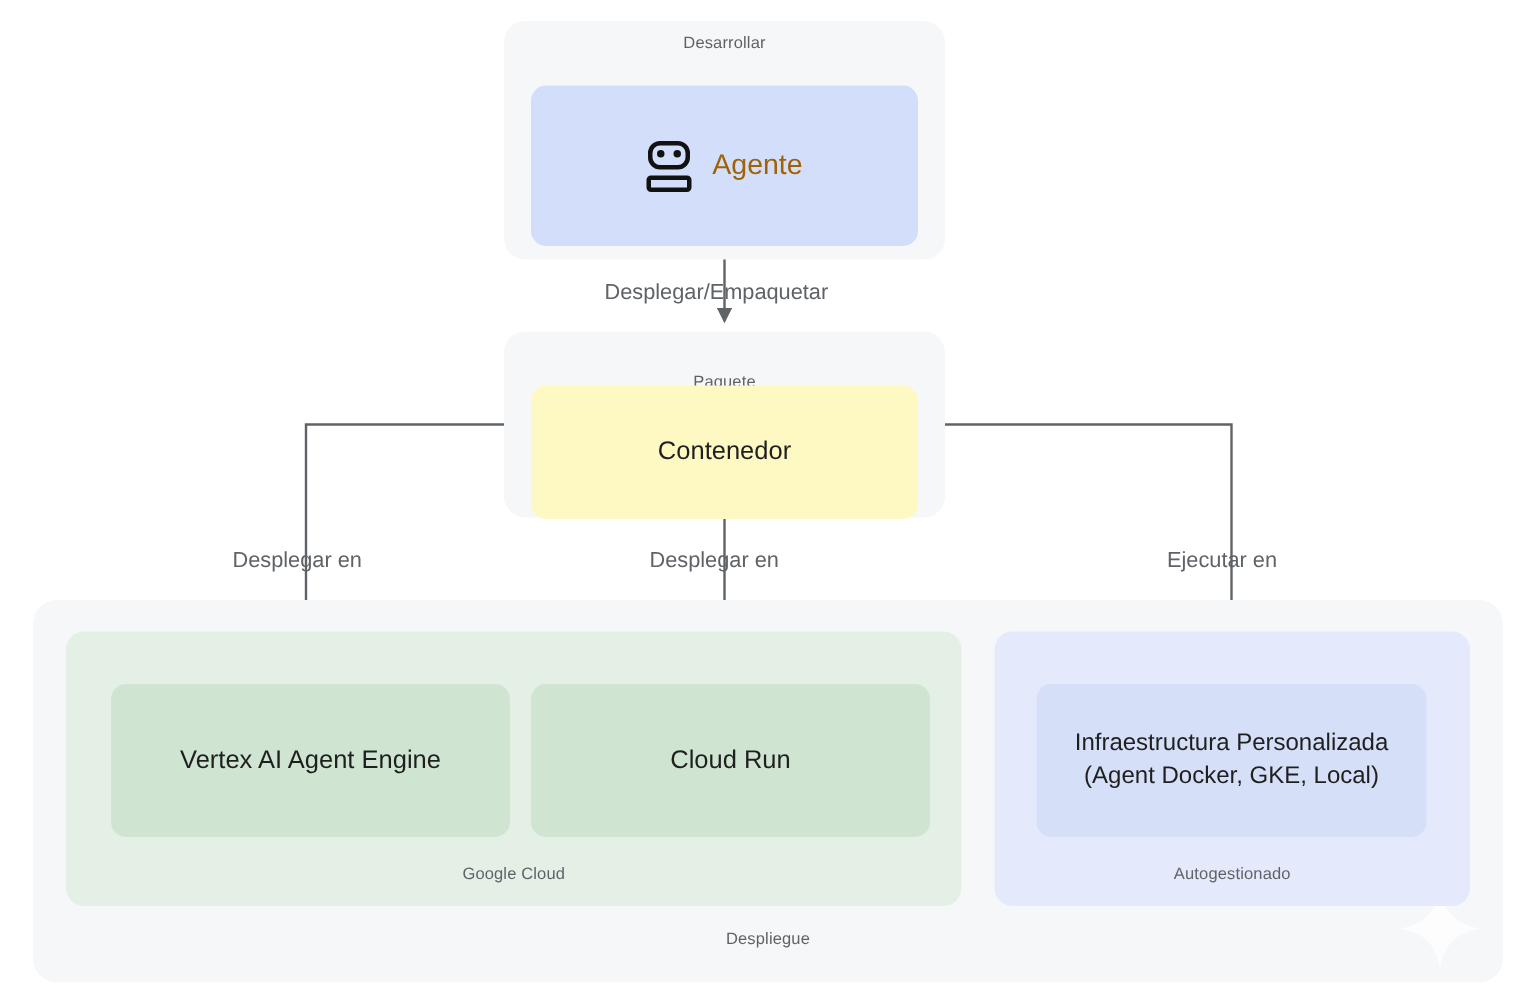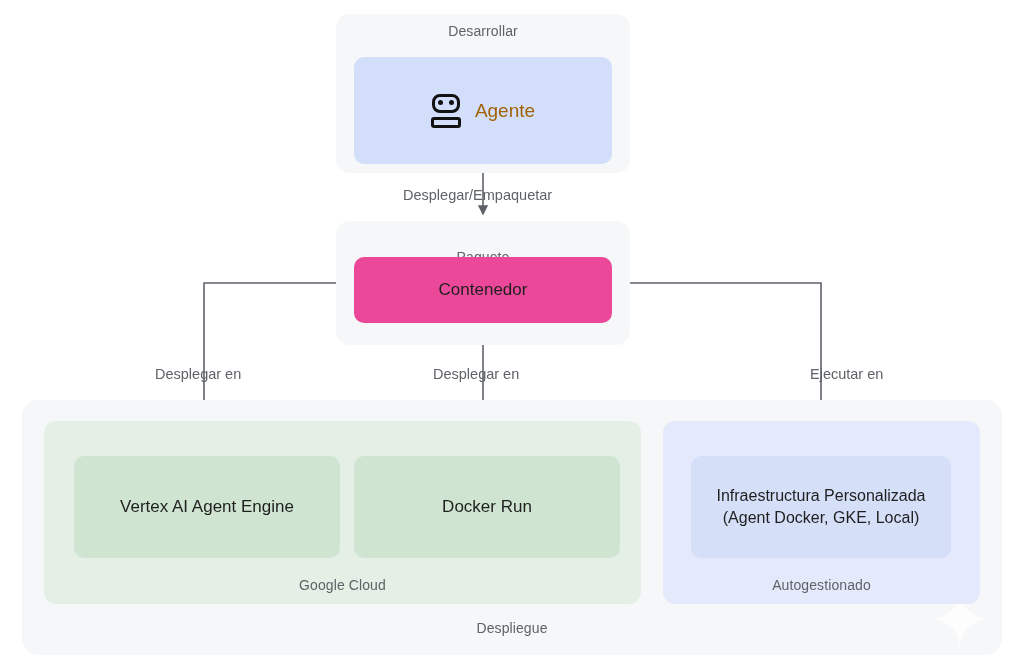--- a/index.html
+++ b/index.html
@@ -25,21 +25,21 @@
     background: #f6f7f8;
     border-radius: 14px;
     box-sizing: border-box;
   }
   .panel-caption {
     position: absolute;
     left: 0;
     right: 4px;
     text-align: center;
     color: #5f6368;
-    font-size: 14px;
+    font-size: 11px;
     letter-spacing: .1px;
     white-space: nowrap;
   }
   .node {
     position: absolute;
     border-radius: 10px;
     box-sizing: border-box;
     display: flex;
     align-items: center;
     justify-content: center;
@@ -91,22 +91,22 @@
     left: 0; top: 23px;
     width: 30px; height: 11px;
     border: 3px solid #121212;
     border-radius: 3px;
     box-sizing: border-box;
   }
 
   #package-panel { left: 336px; top: 221px; width: 294px; height: 124px; }
   #package-caption { top: 230px; }
   #container-node {
-    left: 354px; top: 257px; width: 258px; height: 66px;
-    background: #ec4899;
+    left: 354px; top: 257px; width: 258px; height: 89px;
+    background: #fef9c3;
   }
 
   
   #deploy-panel {
     left: 22px; top: 400px; width: 980px; height: 255px;
     background: #f6f7f8;
     border-radius: 16px;
   }
   #deploy-caption { top: 620px; left: 22px; width: 980px; }
 
@@ -147,21 +147,21 @@
   }
   .edge-label {
     position: absolute;
     color: #5f6368;
     font-size: 14.5px;
     white-space: nowrap;
   }
   #lbl-build { left: 403px; top: 187px; }
   #lbl-deploy-left { left: 155px; top: 366px; }
   #lbl-deploy-mid { left: 433px; top: 366px; }
-  #lbl-run-right { left: 778px; top: 366px; margin-left: 32px; }
+  #lbl-run-right { left: 778px; top: 366px; }
 
   
   #sparkle {
     position: absolute;
     right: 14px;
     bottom: 8px;
     width: 56px;
     height: 56px;
     opacity: .9;
     pointer-events: none;
@@ -220,21 +220,21 @@
     <svg id="sparkle" viewBox="0 0 100 100" xmlns="http://www.w3.org/2000/svg">
       <path d="M50 2 C54 30 70 46 98 50 C70 54 54 70 50 98 C46 70 30 54 2 50 C30 46 46 30 50 2 Z" fill="#ffffff" opacity="0.85"></path>
     </svg>
   </div>
 
   <div class="panel" id="gcloud-panel"></div>
   <div class="node" id="vertex-node">
     <span>Vertex AI Agent Engine</span>
   </div>
   <div class="node" id="cloudrun-node">
-    <span>Docker Run</span>
+    <span>Cloud Run</span>
   </div>
   <div class="panel-caption" id="gcloud-caption">Google Cloud</div>
 
   <div class="panel" id="selfmanaged-panel"></div>
   <div class="node" id="custom-node">
     <span>
       <span>Infraestructura Personalizada</span><br>
       <span>(Agent Docker, GKE, Local)</span>
     </span>
   </div>

